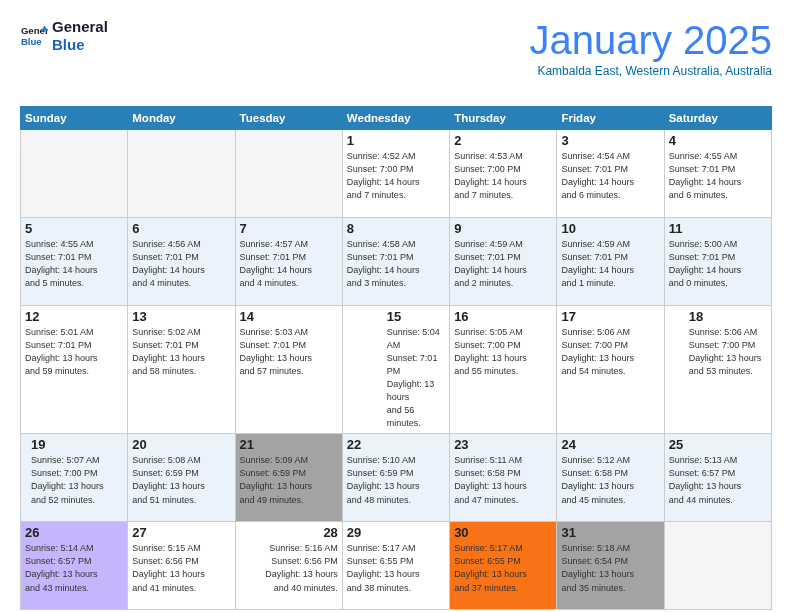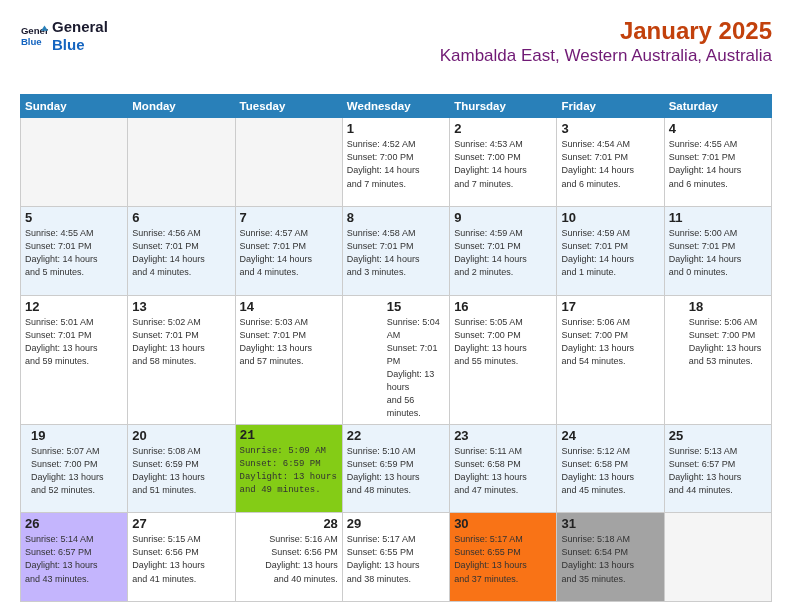--- a/index.html
+++ b/index.html
@@ -36,28 +36,28 @@
     }
     .logo-text .blue { color: #1565c0; }
     .logo-icon {
       width: 28px;
       height: 28px;
     }
     .title-block {
       text-align: right;
     }
     .month-title {
-      font-size: 24px;
-      font-weight: bold;
-      color: #c2410c;
+      font-size: 40px;
+      font-weight: normal;
+      color: #3b82f6;
       line-height: 1.1;
     }
     .subtitle {
-      font-size: 17px;
-      color: #701a75;
+      font-size: 12px;
+      color: #0369a1;
       margin-top: 2px;
     }
     .calendar {
       flex: 1;
       border: 1px solid #ccc;
       border-collapse: collapse;
       width: 100%;
       table-layout: fixed;
       margin-top: 20px;
     }
@@ -222,21 +222,21 @@
         </tr>
         <tr>
           <td style="background: rgb(234, 243, 251); padding-left: 10px;">
             <span class="day-num">19</span>
             <div class="day-info">Sunrise: 5:07 AM<br>Sunset: 7:00 PM<br>Daylight: 13 hours<br>and 52 minutes.</div>
           </td>
           <td style="background: rgb(234, 243, 251);">
             <span class="day-num">20</span>
             <div class="day-info">Sunrise: 5:08 AM<br>Sunset: 6:59 PM<br>Daylight: 13 hours<br>and 51 minutes.</div>
           </td>
-          <td style="background: #84cc16; font-family: Liberation Mono, monospace;">
+          <td style="background: #a3a3a3;">
             <span class="day-num">21</span>
             <div class="day-info">Sunrise: 5:09 AM<br>Sunset: 6:59 PM<br>Daylight: 13 hours<br>and 49 minutes.</div>
           </td>
           <td style="background: rgb(234, 243, 251);">
             <span class="day-num">22</span>
             <div class="day-info">Sunrise: 5:10 AM<br>Sunset: 6:59 PM<br>Daylight: 13 hours<br>and 48 minutes.</div>
           </td>
           <td style="background: rgb(234, 243, 251);">
             <span class="day-num">23</span>
             <div class="day-info">Sunrise: 5:11 AM<br>Sunset: 6:58 PM<br>Daylight: 13 hours<br>and 47 minutes.</div>

